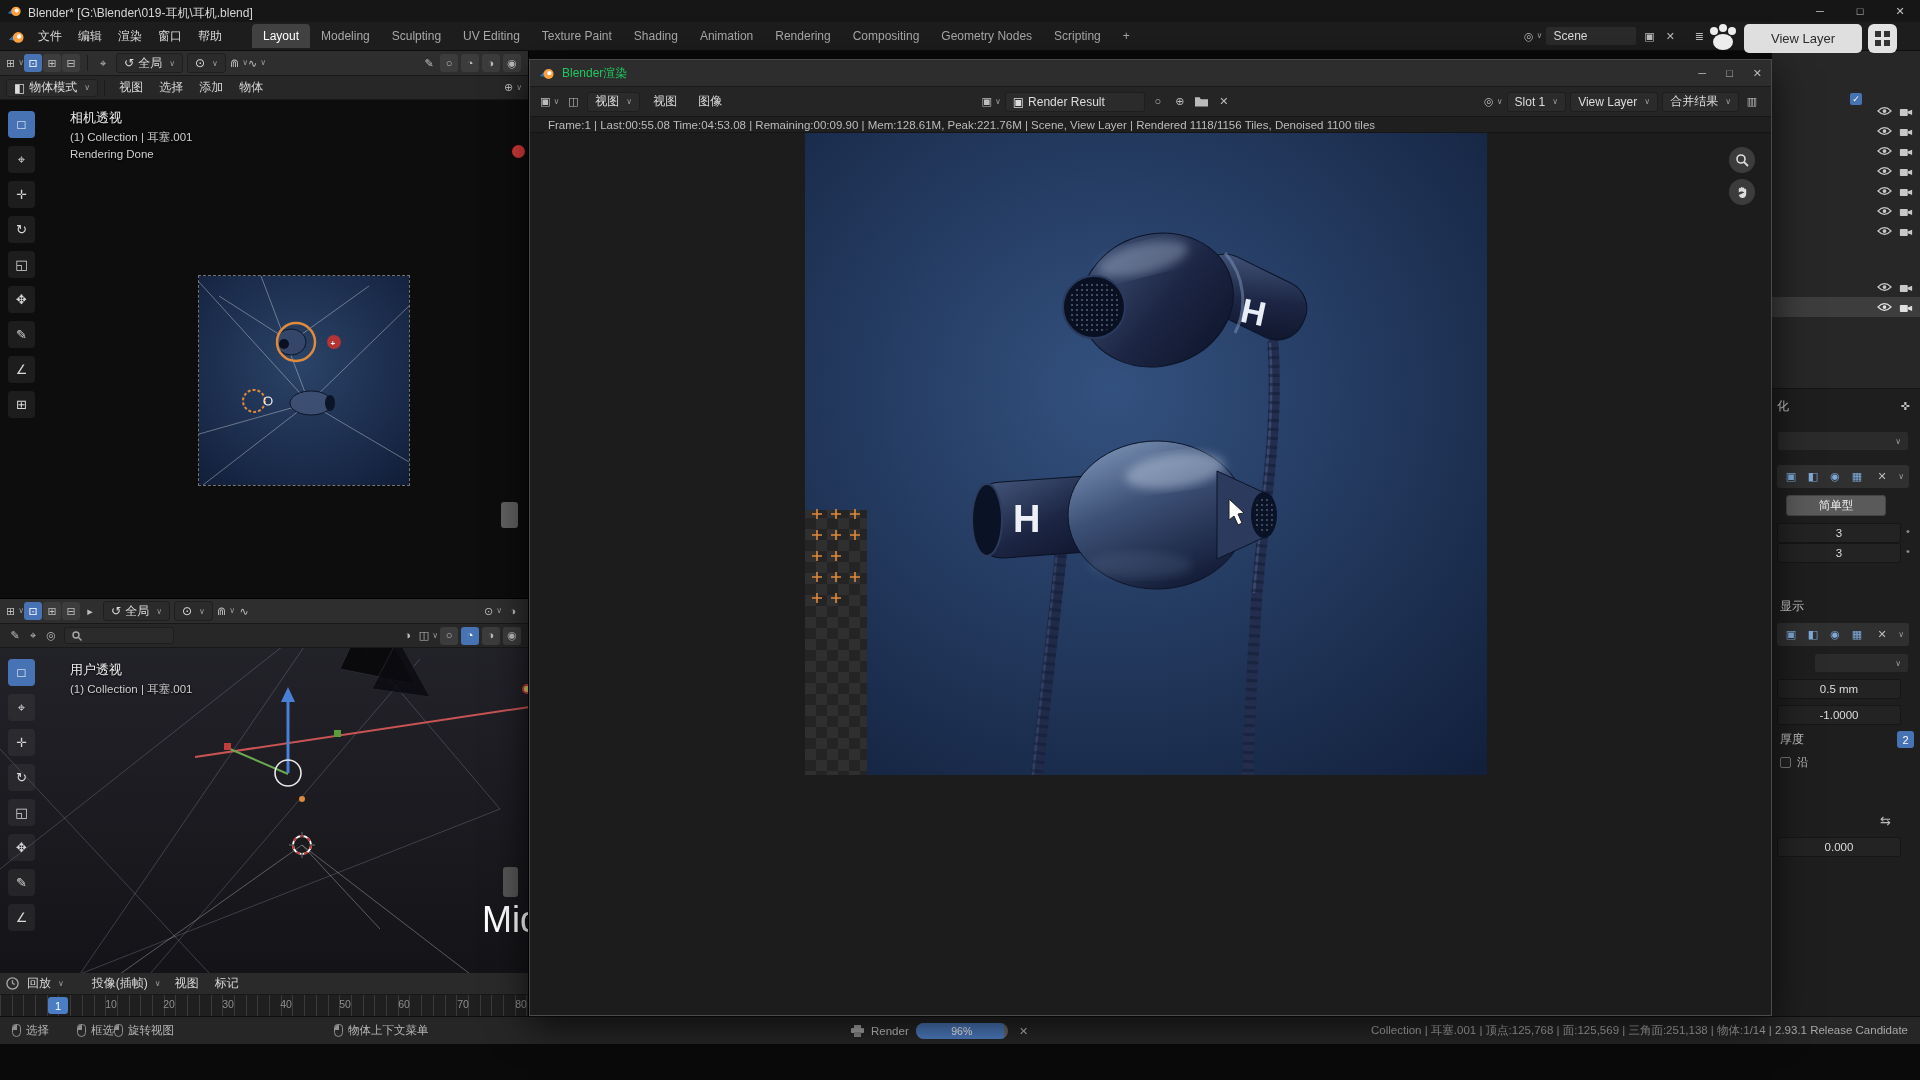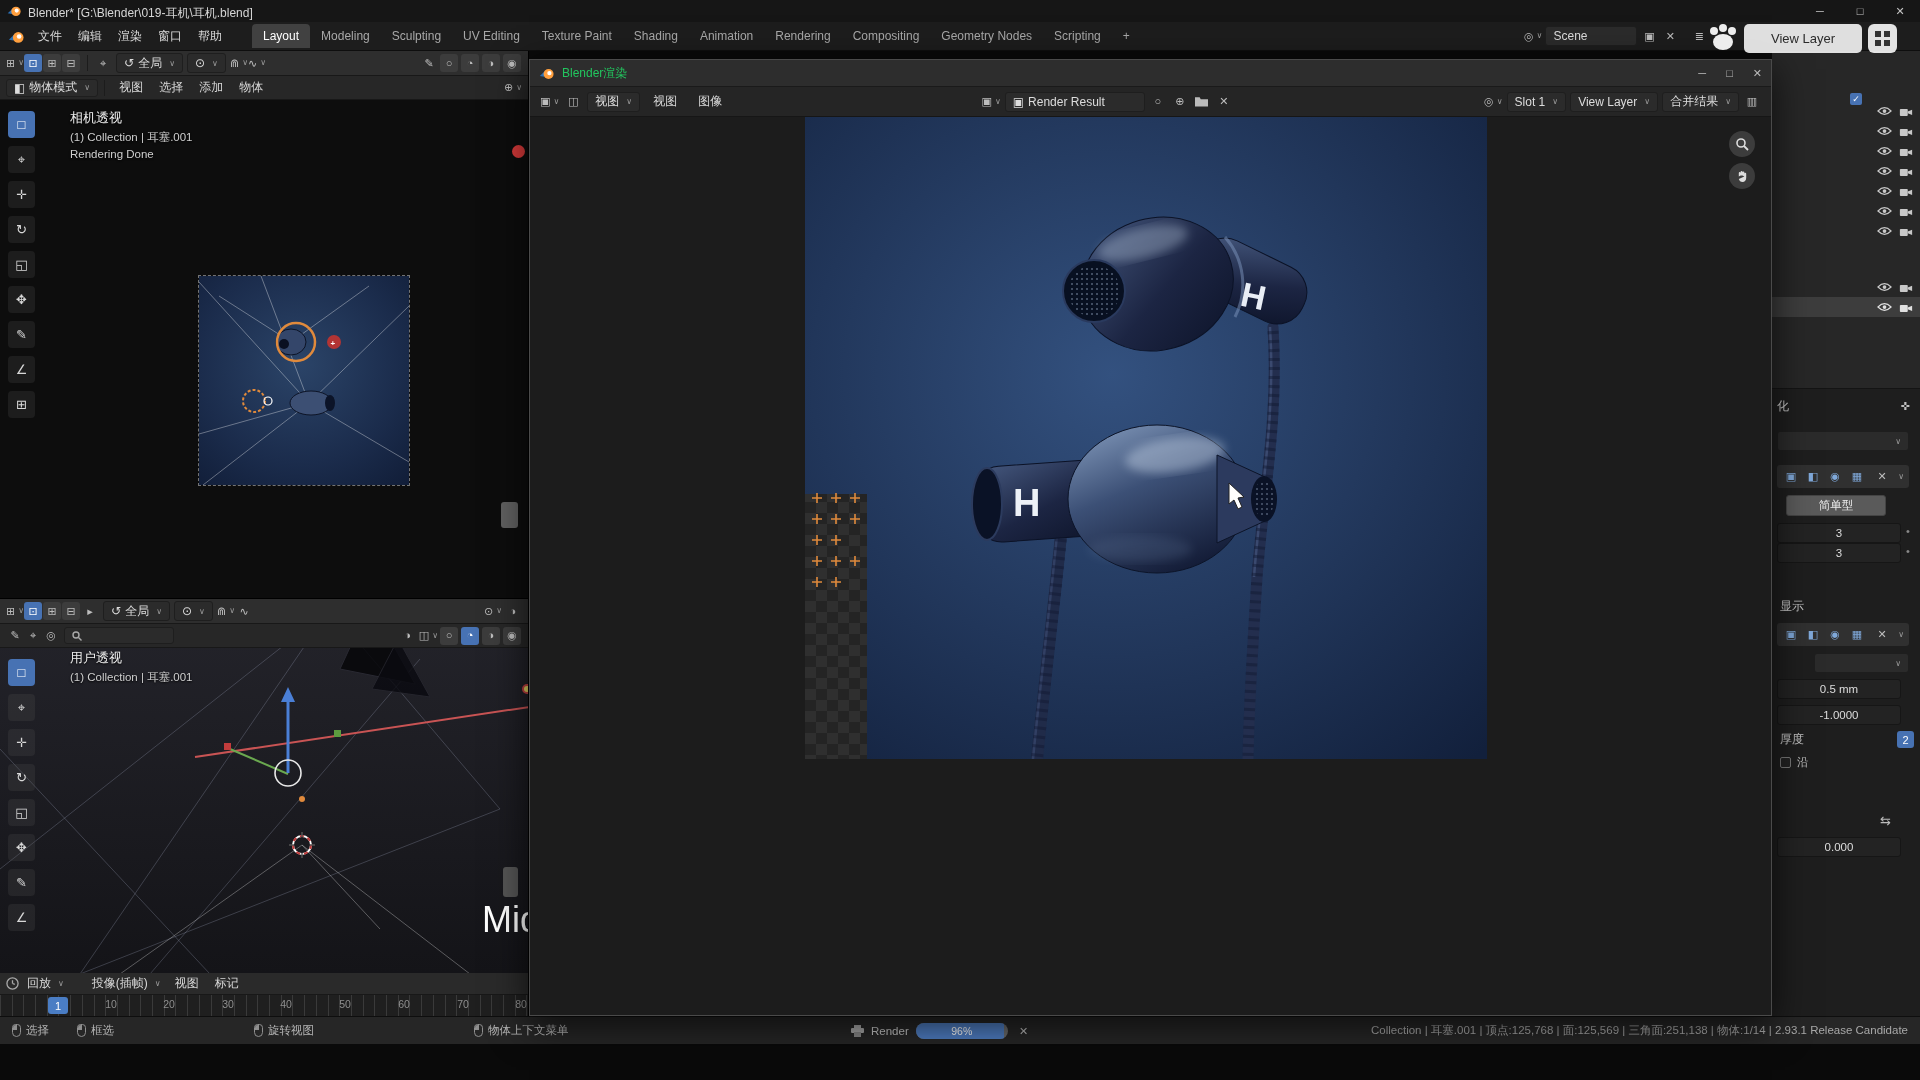--- a/index.html
+++ b/index.html
@@ -427,21 +427,21 @@
           <span>✥</span>
         </div>
       <div class="tbtn">
           <span>✎</span>
         </div>
       <div class="tbtn">
           <span>∠</span>
         </div>
     </div>
 
-    <div class="abs" style="left:70px;top:50px;">
+    <div class="abs" style="left:70px;top:62px;">
       <div class="ovl1">用户透视</div>
       <div class="ovl2" style="margin-top:3px;">(1) Collection | 耳塞.001</div>
     </div>
     <div class="abs" style="left:482px;top:300px;font-size:36px;font-weight:500;color:#fff;white-space:nowrap;">Mid</div>
     <span class="abs" style="left:503px;top:268px;width:15px;height:30px;border-radius:3px;background:#555;"></span>
   </div>
 
   <div class="abs" style="left:0;top:973px;width:529px;height:43px;border-right:1px solid #000;">
     <div class="row" style="height:22px;background:#2a2a2a;padding:0 6px;border-bottom:1px solid #181818;">
       <svg width="13" height="13" viewBox="0 0 14 14" style="margin-right:4px;">
@@ -708,20 +708,23 @@
         <span class="fld">
             <span>合并结果</span>
             <span class="chev">∨</span>
           </span>
         <span class="ibx">
             <span>▥</span>
           </span>
       </span>
     </div>
 
+    <div style="height:16px;background:#1f1f1f;border-bottom:1px solid #151515;display:flex;align-items:center;">
+      <span style="font-size:11.5px;color:#bcbcbc;padding-left:18px;white-space:nowrap;">Frame:1 | Last:00:55.08 Time:04:53.08 | Remaining:00:09.90 | Mem:128.61M, Peak:221.76M | Scene, View Layer | Rendered 1118/1156 Tiles, Denoised 1100 tiles</span>
+    </div>
 
     <div style="position:relative;height:882px;background:#1c1c1c;overflow:hidden;">
       <div class="abs" style="left:275px;top:0;width:682px;height:642px;">
         <svg width="682" height="642" viewBox="0 0 682 642">
           <defs>
             <radialGradient id="rbg" cx="45%" cy="40%" r="80%">
               <stop offset="0%" stop-color="#33517f"></stop>
                 <stop offset="55%" stop-color="#21365a"></stop>
                 <stop offset="100%" stop-color="#12203c"></stop>
             </radialGradient>
@@ -807,21 +810,21 @@
 
   <div class="abs row" style="left:0;top:1016px;width:1920px;height:28px;background:#262626;border-top:1px solid #0e0e0e;padding:0 12px;">
     <span class="row" style="gap:5px;">
       <span class="mico"></span>
       <span class="hint">选择</span>
     </span>
     <span class="row" style="gap:5px;margin-left:28px;">
       <span class="mico"></span>
       <span class="hint">框选</span>
     </span>
-    <span class="row" style="gap:5px;margin-left:140px;">
+    <span class="row" style="gap:5px;">
       <span class="mico"></span>
       <span class="hint">旋转视图</span>
     </span>
     <span class="row" style="gap:5px;margin-left:160px;">
       <span class="mico"></span>
       <span class="hint">物体上下文菜单</span>
     </span>
     <span class="abs row" style="left:851px;top:0;height:28px;gap:7px;">
       <svg width="13" height="12" viewBox="0 0 13 12">
           <rect x="3" y="0" width="7" height="3" fill="#aaa"></rect>

